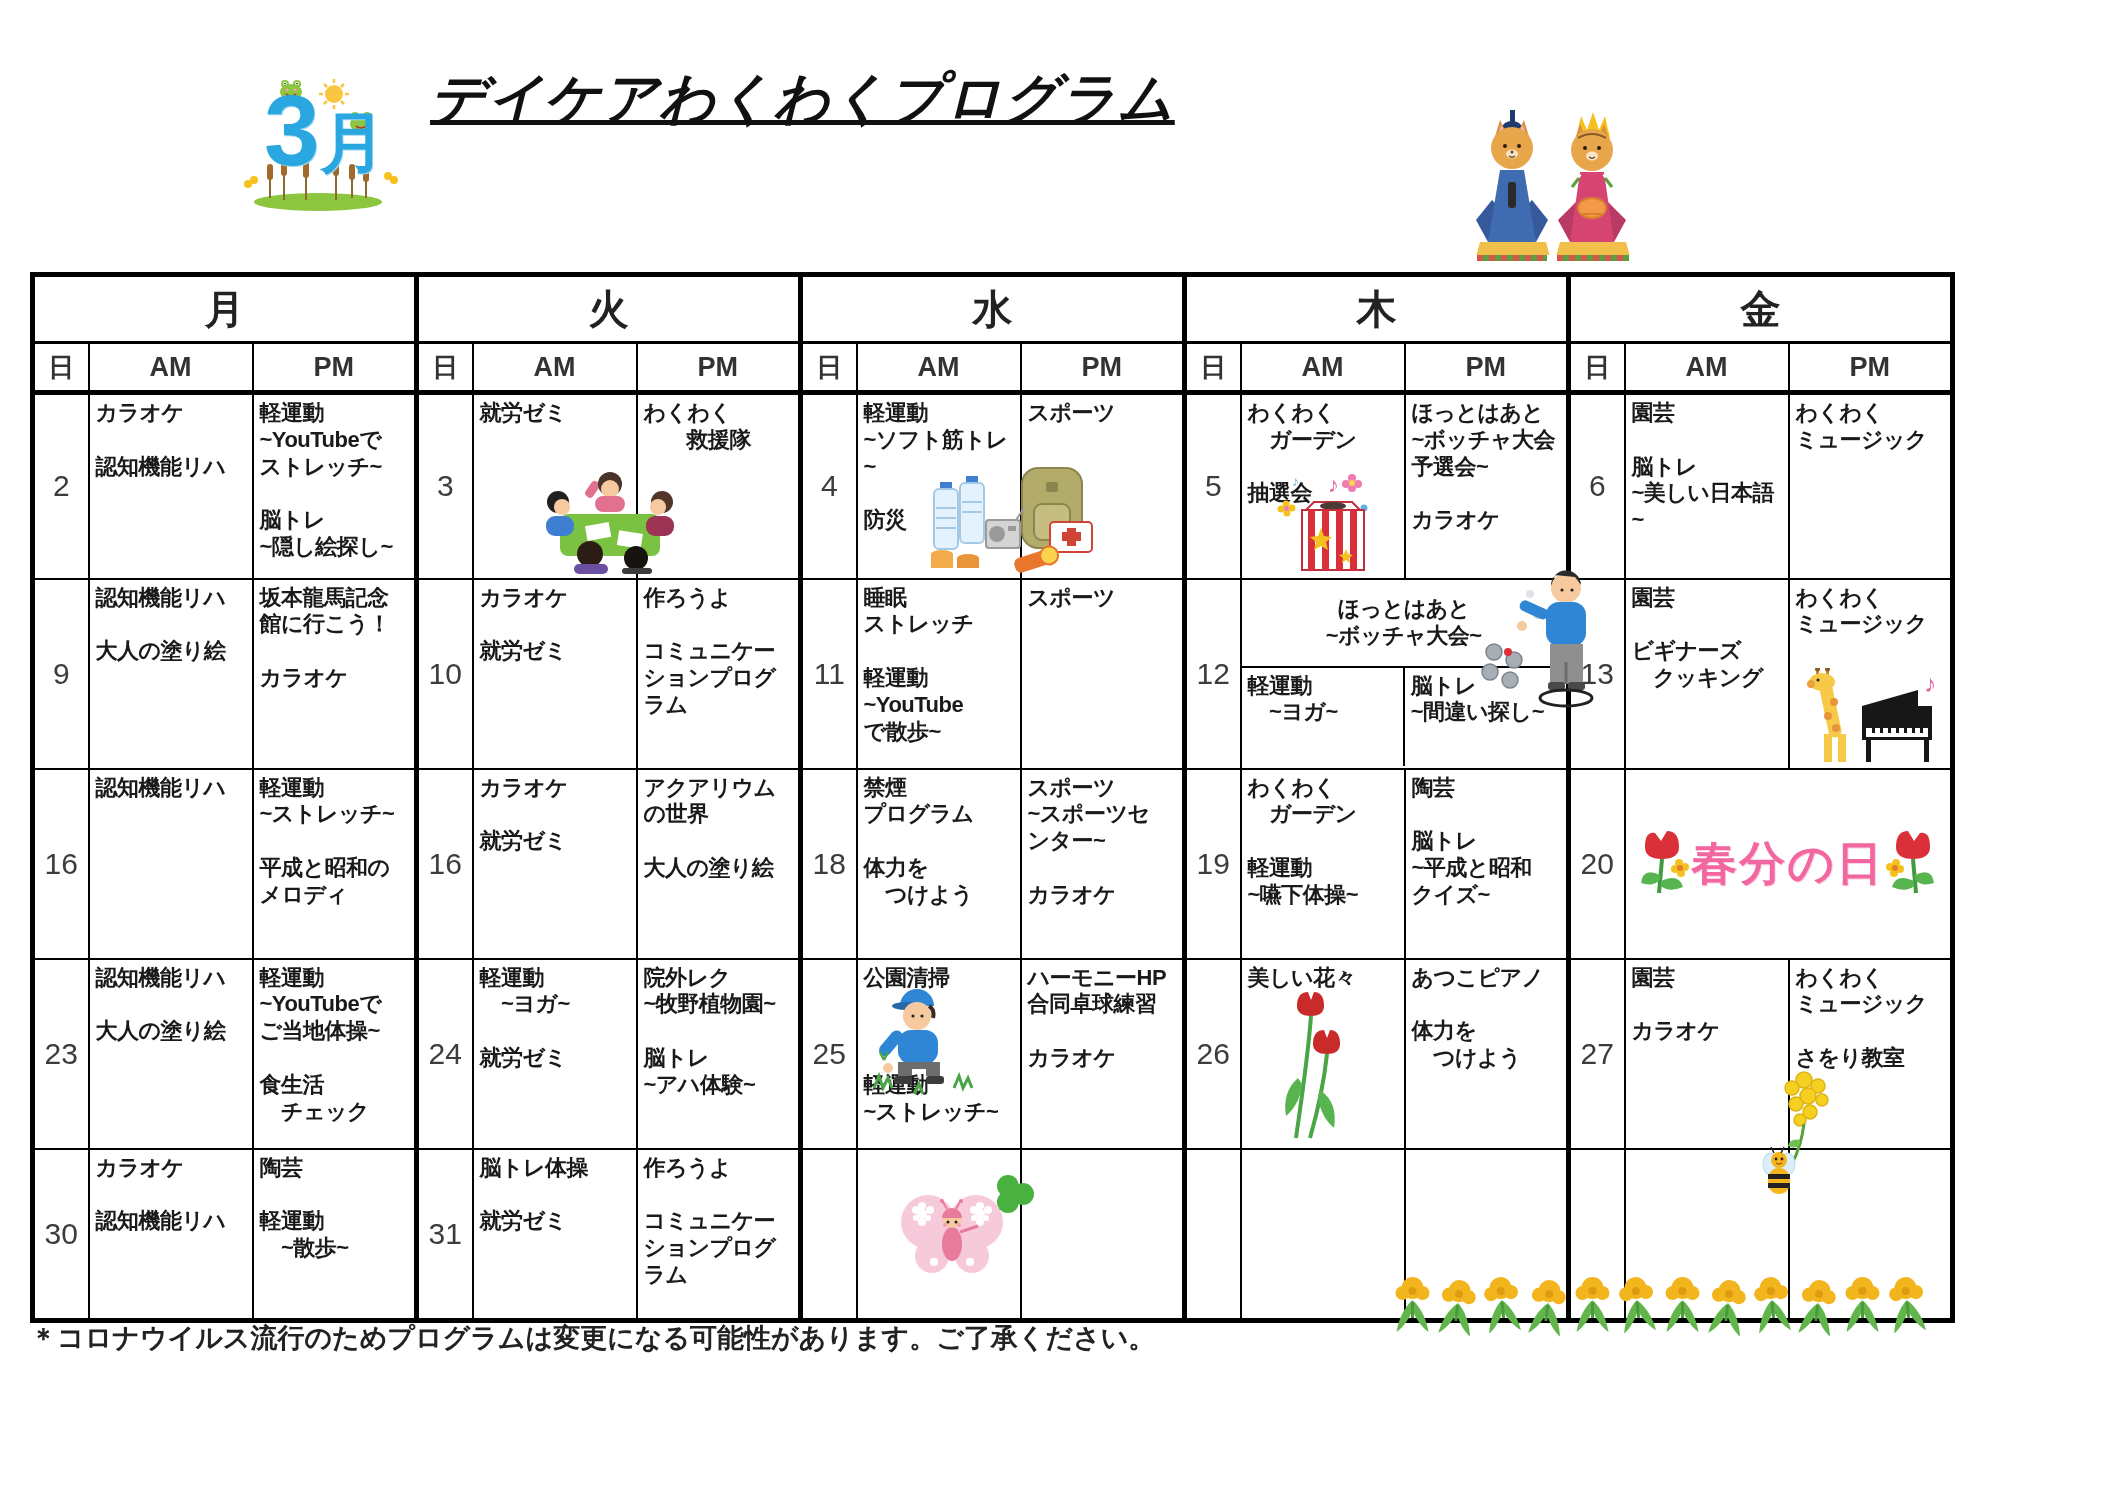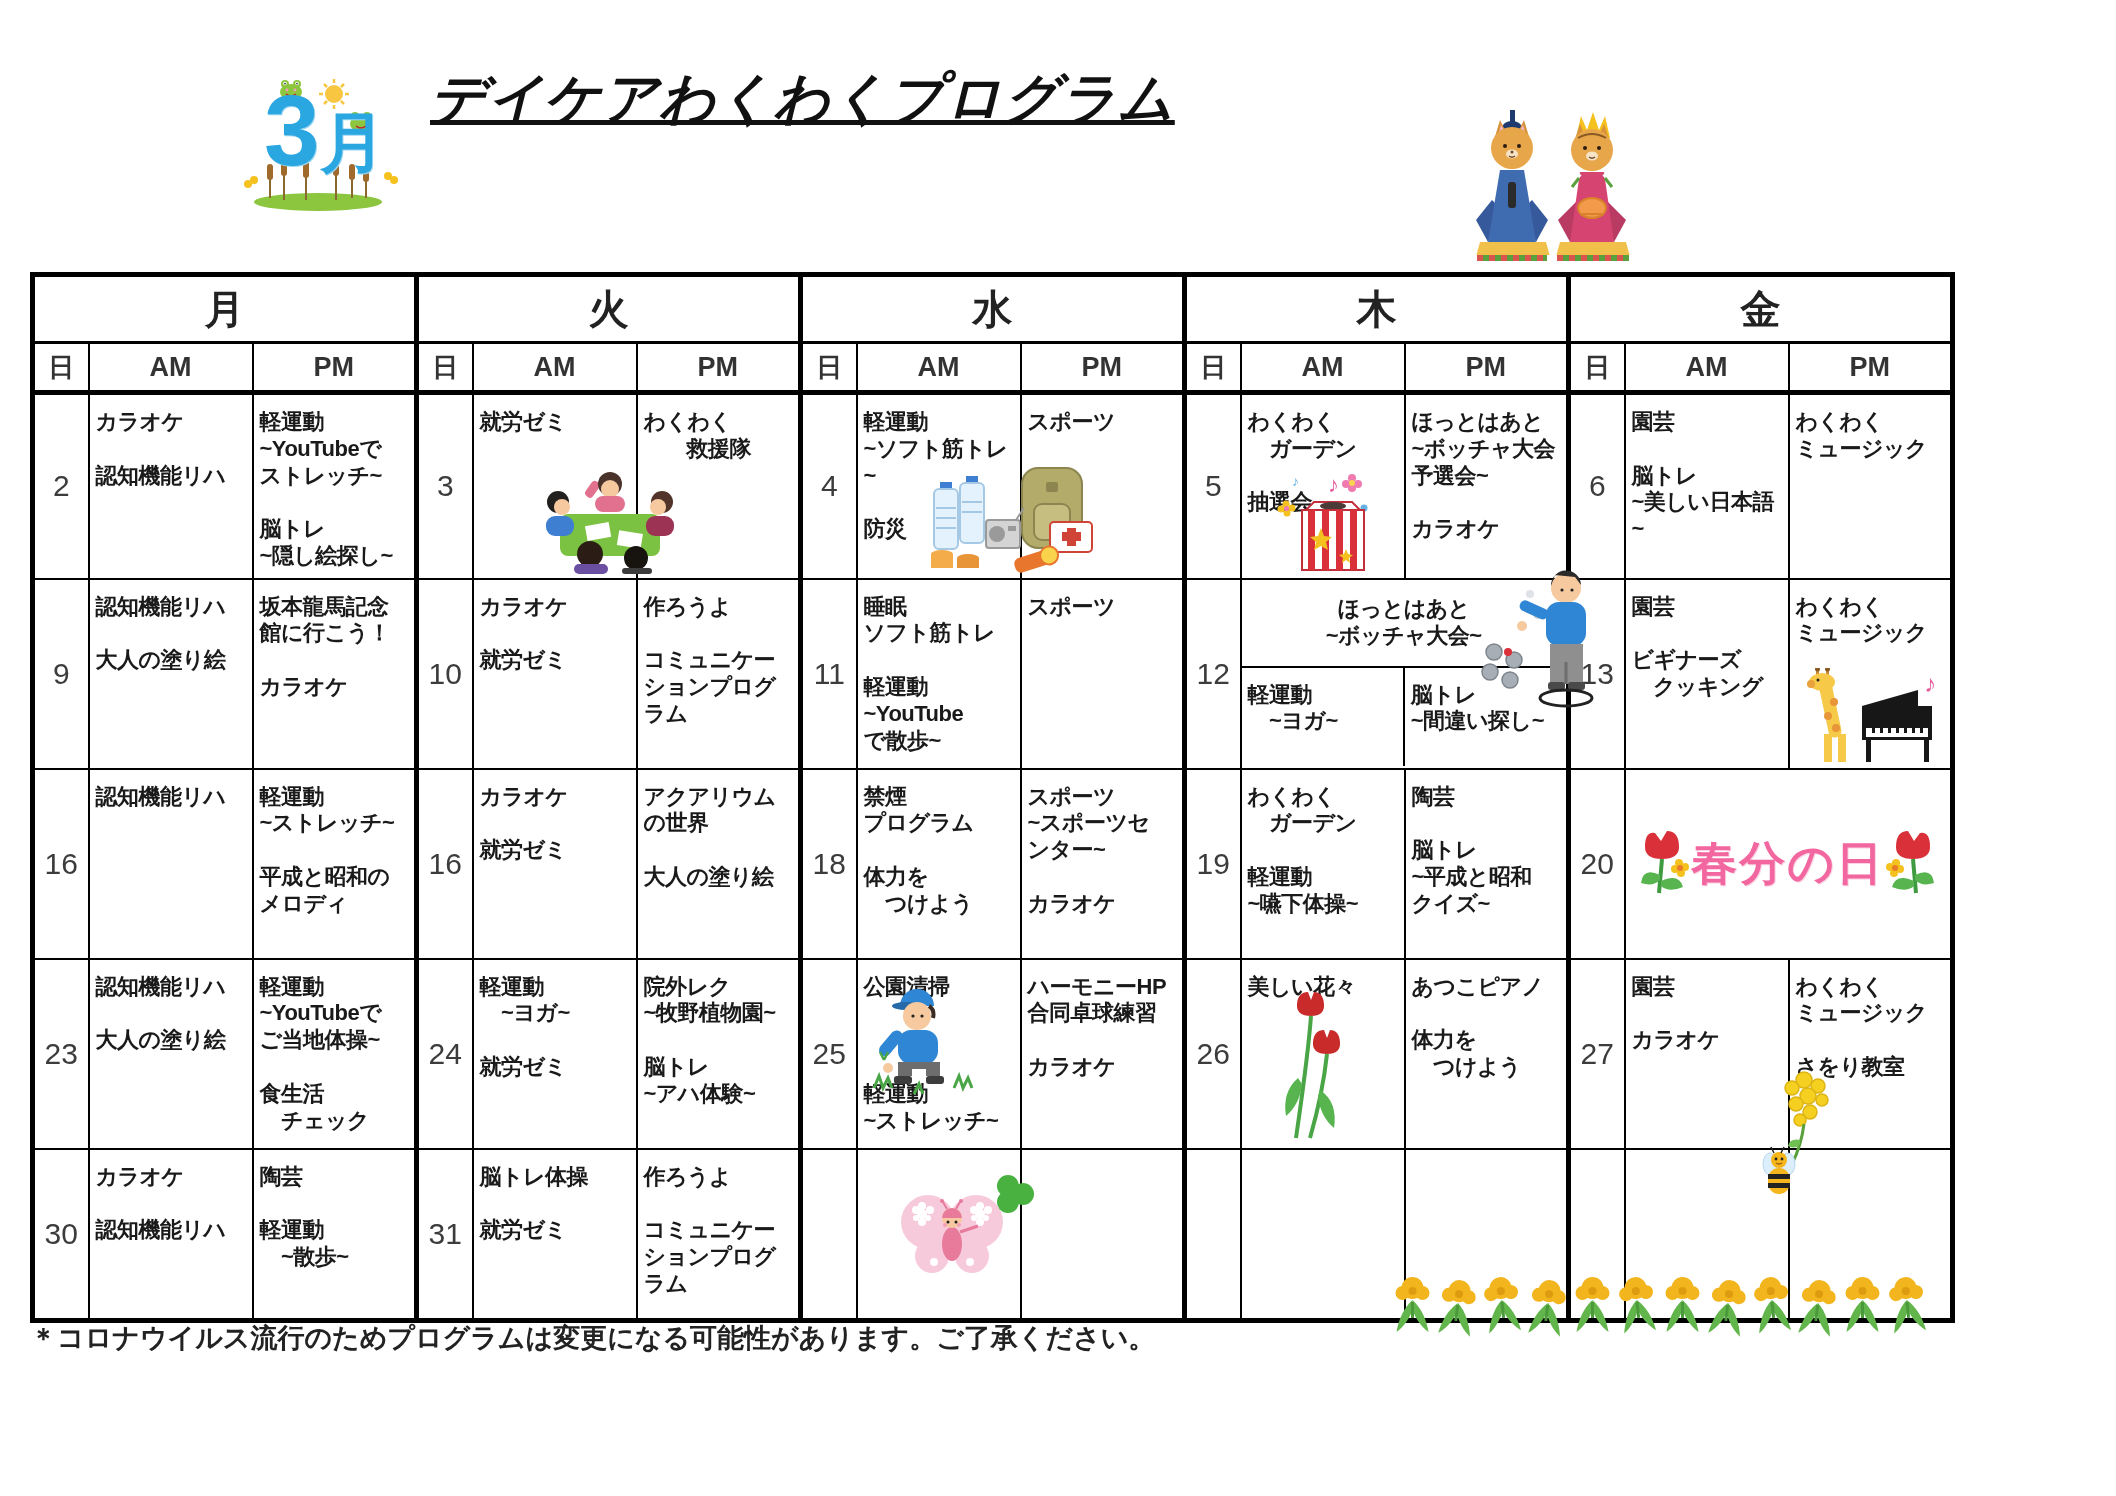--- a/index.html
+++ b/index.html
@@ -29,21 +29,21 @@
   .grp{border-left:5px solid #000;}
   tr.dayhead th{border-bottom:3px solid #000;height:64px;font-size:40px;font-weight:700;color:#222;text-align:center;}
   tr.subhead th{border-bottom:5px solid #000;height:46px;font-size:27px;font-weight:700;color:#333;text-align:center;}
   tr.subhead th.sub-date{font-size:26px;}
   td.date-cell{vertical-align:middle;text-align:center;}
   .date-text{font-size:30px;color:#3c3c3c;font-weight:400;}
   td.act-cell{vertical-align:top;position:relative;}
   .cell-text{
     white-space:pre-line;word-break:break-all;
     font-size:22px;font-weight:700;line-height:1.22;letter-spacing:-0.5px;
-    color:#1a1a1a;padding:14px 2px 4px 6px;
+    color:#1a1a1a;padding:5px 2px 4px 6px;
   }
   
   td.merged-cell{padding:0;vertical-align:top;}
   .split-wrap{display:flex;flex-direction:column;height:186px;}
   .split-top{height:86px;border-bottom:2px solid #000;position:relative;display:flex;align-items:center;justify-content:center;}
   .split-top .cell-text{padding:0;text-align:center;}
   .split-bottom{flex:1;display:flex;}
   .split-half{width:50%;position:relative;}
   .split-half.first{border-right:2px solid #000;}
   
@@ -426,21 +426,21 @@
 
 コミュニケー
 ションプログ
 ラム</div>
           </td>
       <td class="date-cell grp">
             <div class="date-text">11</div>
           </td>
       <td class="act-cell">
             <div class="cell-text">睡眠
-ソフト筋トレ
+ストレッチ
 
 軽運動
 ~YouTube
 で散歩~</div>
           </td>
       <td class="act-cell">
             <div class="cell-text">スポーツ</div>
           </td>
       <td class="date-cell grp">
             <div class="date-text">12</div>

